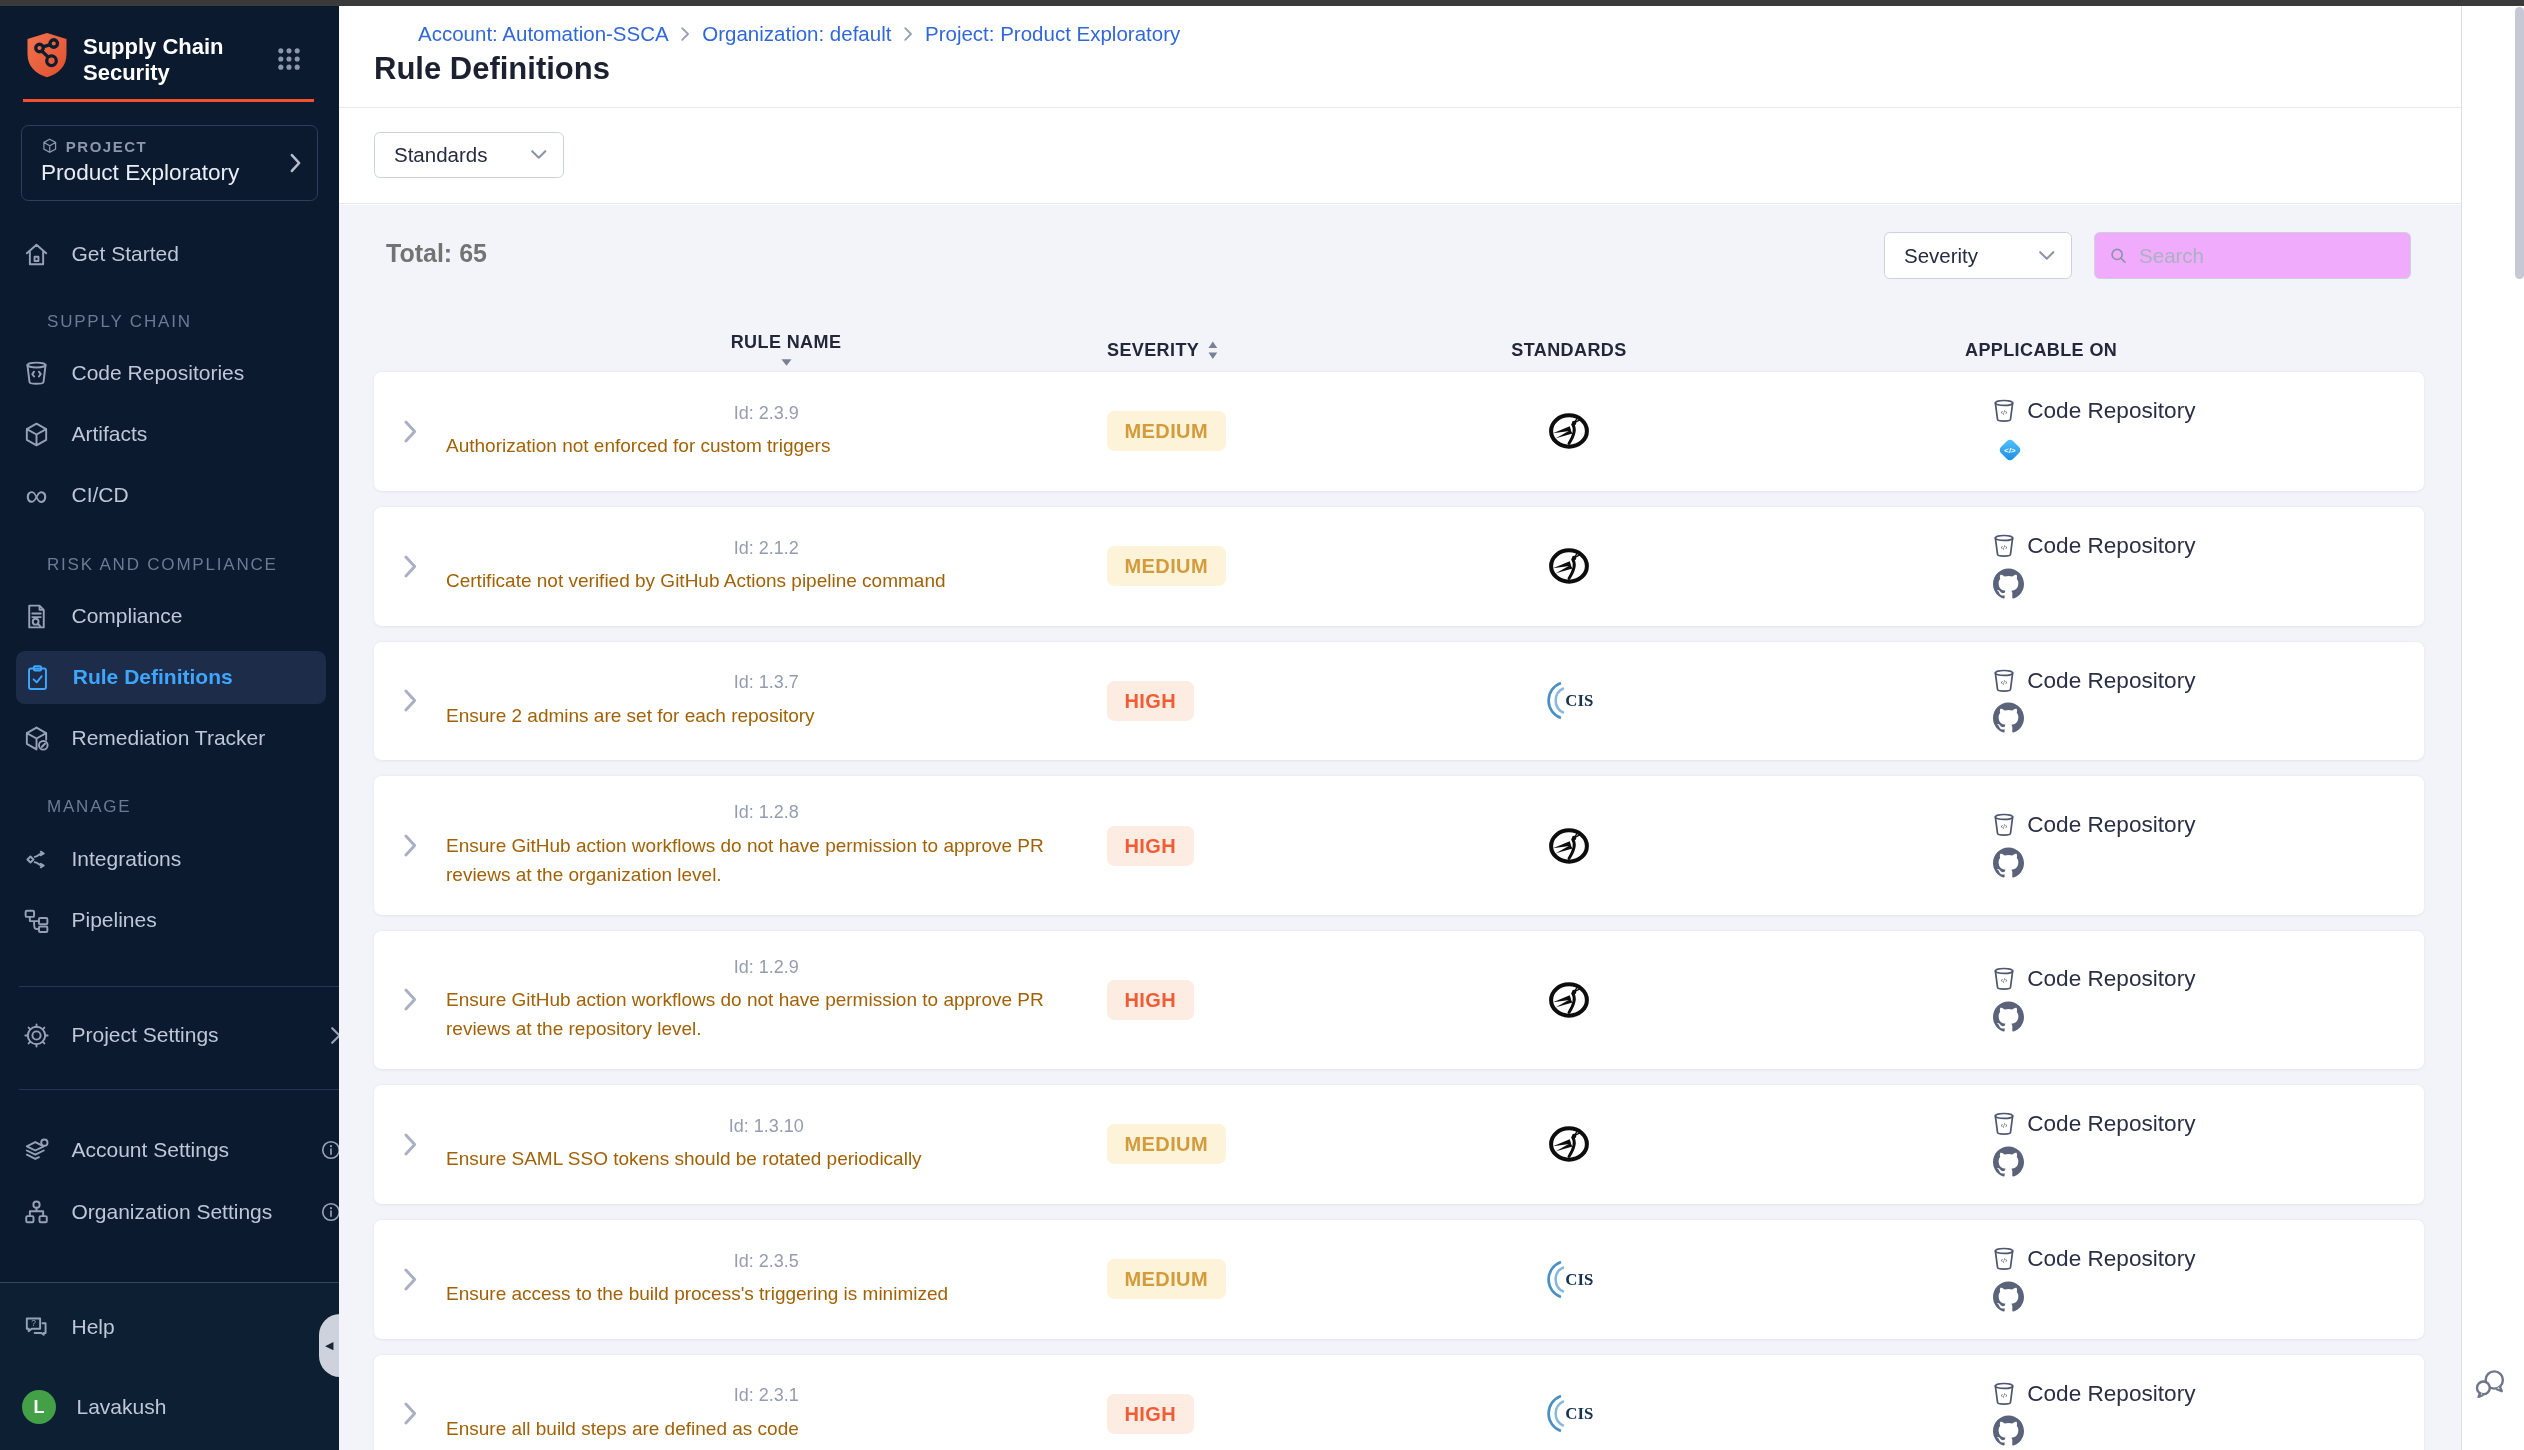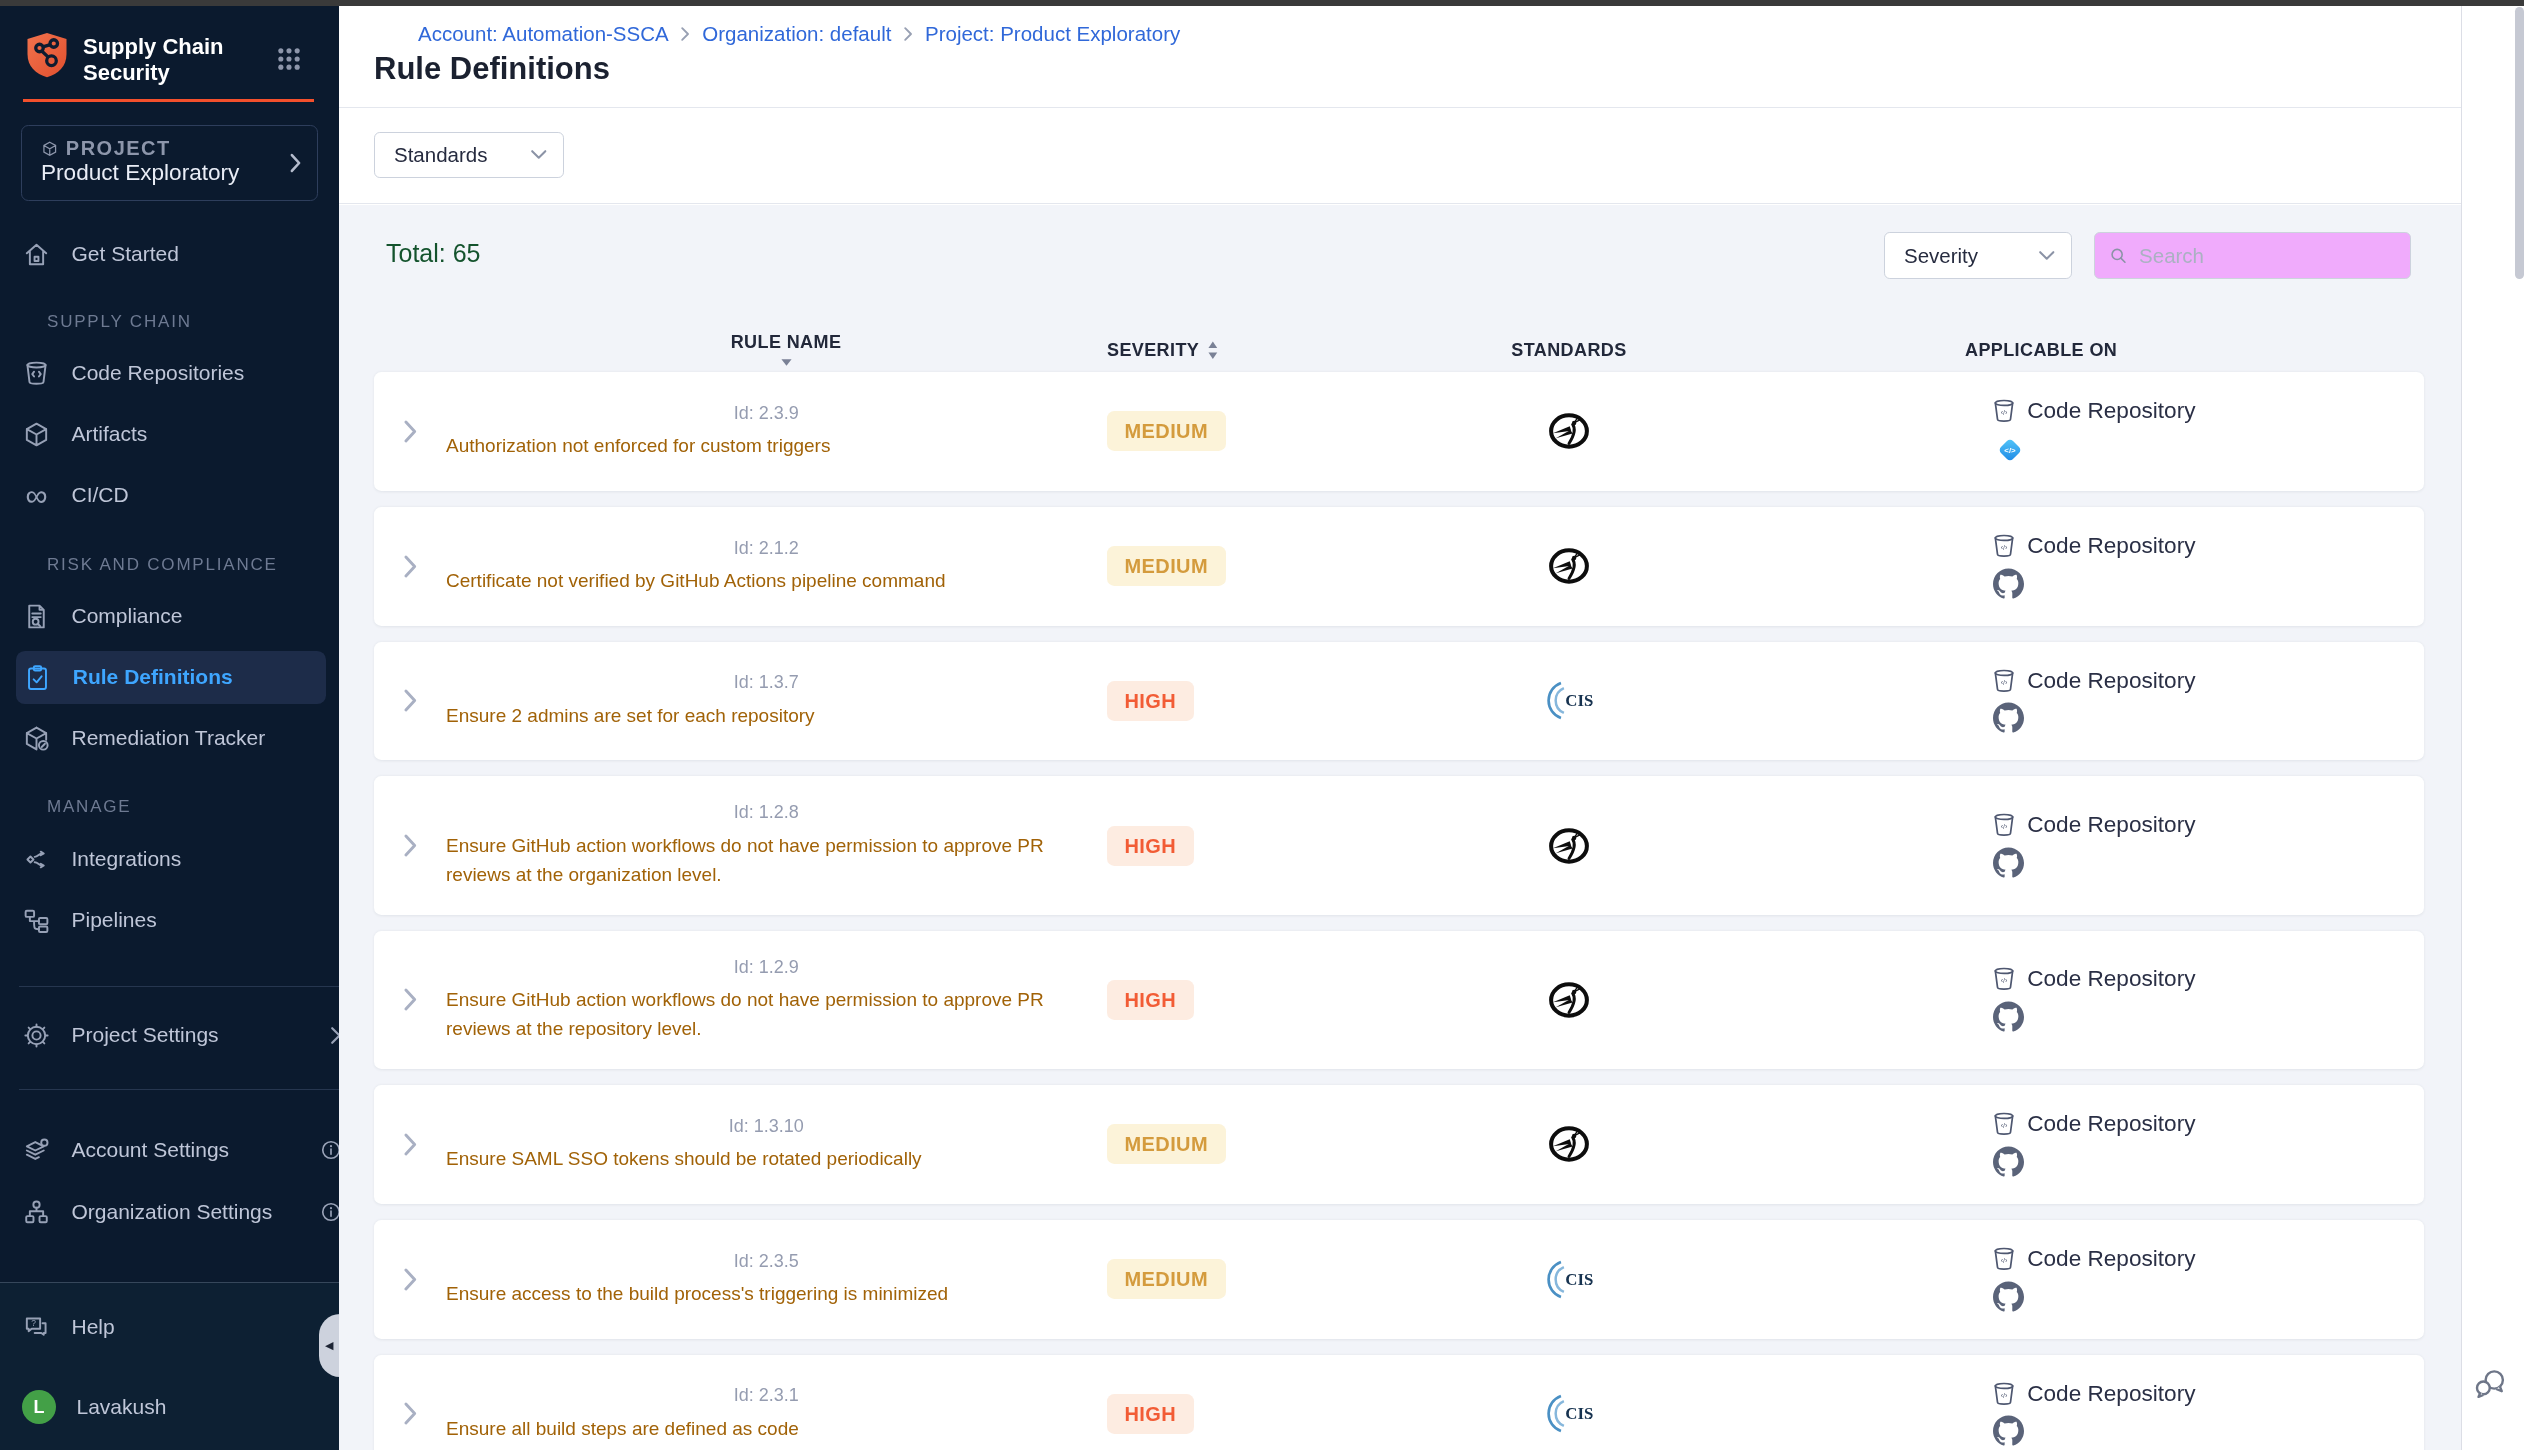--- a/index.html
+++ b/index.html
@@ -8,21 +8,21 @@
   .topbar { position:absolute; left:0; top:0; width:2525px; height:5.8px; background:#3a3a3a; }
 
   
   .sidebar { position:absolute; left:0; top:5.8px; width:361px; bottom:0; background:#0b1a2e; overflow:hidden; }
   .brand-logo { position:absolute; left:23.4px; top:23.4px; }
   .brand-title { position:absolute; left:83px; top:28px; color:#fff; font-size:22px; font-weight:bold; line-height:26px; }
   .apps-grid { position:absolute; left:275px; top:39px; cursor:pointer; }
   .brand-underline { position:absolute; left:23.4px; top:93px; width:291px; height:3.7px; background:#f4502c; }
 
   .project-box { position:absolute; left:21px; top:119px; width:297px; height:76px; border:1.5px solid #2e3e5c; border-radius:7.3px; cursor:pointer; }
-  .project-label-row { position:absolute; left:19px; top:11.7px; display:flex; align-items:center; gap:7.3px; color:#8d96ab; font-size:20px; letter-spacing:1.5px; font-weight:bold; }
+  .project-label-row { position:absolute; left:19px; top:11.7px; display:flex; align-items:center; gap:7.3px; color:#8d96ab; font-size:15px; letter-spacing:1.5px; font-weight:bold; }
   .project-name { position:absolute; left:19px; top:34px; color:#e9edf6; font-size:22.6px; }
   .project-chevron { position:absolute; right:14.6px; top:26px; }
 
   .nav-item { position:absolute; left:22px; right:19px; height:41px; display:flex; align-items:center; gap:20.5px; color:#bfc6d8; font-size:21px; cursor:pointer; }
   .nav-item .lbl { flex:1; }
   .section-label { position:absolute; left:47px; height:22px; color:#6e7a92; font-size:17px; letter-spacing:1.8px; }
   .nav-pill { position:absolute; left:16px; width:310px; height:53px; background:#1d2c49; border-radius:8.8px; display:flex; align-items:center; gap:20.5px; padding-left:7.3px; font-size:21px; color:#3ea6ff; font-weight:bold; cursor:pointer; }
   .side-divider { position:absolute; left:19px; right:19px; height:1.5px; background:#26364f; }
   .sidebar-bottom { position:absolute; left:0; right:0; top:1276px; bottom:0; background:#0d2033; border-top:1.5px solid rgba(160,172,196,.28); }
   .avatar { width:34px; height:34px; border-radius:50%; background:#43a047; color:#fff; font-size:18px; font-weight:bold; display:flex; align-items:center; justify-content:center; }
@@ -39,21 +39,21 @@
   .crumb { cursor:pointer; }
   .crumb-sep { margin:0 11.7px; display:flex; align-items:center; }
   .page-title { position:absolute; left:35px; top:45px; font-size:31px; font-weight:bold; color:#1b2130; }
   .hr1 { position:absolute; left:0; top:101px; width:100%; height:1.5px; background:#e4e7ee; }
   .hr2 { position:absolute; left:0; top:197px; width:100%; height:1.5px; background:#e4e7ee; }
   .dropdown { background:#fff; border:1.5px solid #ccd2dd; border-radius:5.8px; display:flex; align-items:center; justify-content:space-between; padding:0 16px 0 19px; font-size:20.5px; color:#262b3f; cursor:pointer; }
   .standards-dd { position:absolute; left:35px; top:126px; width:190px; height:46px; }
 
   
   .content { position:absolute; left:339px; top:205px; width:2122px; height:1246px; background:#f2f4f9; overflow:hidden; }
-  .total { position:absolute; left:47px; top:34px; font-size:25px; font-weight:normal; color:#14532d; }
+  .total { position:absolute; left:47px; top:34px; font-size:25px; font-weight:bold; color:#737373; }
   .severity-dd { position:absolute; left:1545px; top:27px; width:188px; height:47px; }
   .searchbox { position:absolute; left:1755px; top:27px; width:317px; height:47px; background:#f0abfc; border:1.5px solid #ccd2dd; border-radius:5.8px; display:flex; align-items:center; padding:0 13px; gap:10.2px; }
   .searchbox input { border:none; outline:none; font-size:20.5px; color:#2a2f45; width:100%; font-family:"Liberation Sans",sans-serif; background:transparent; }
   .searchbox input::placeholder { color:#aab1c2; }
 
   .tgrid { display:grid; grid-template-columns:72px 661px 228px 468px auto; align-items:center; }
   .table-head { position:absolute; left:35px; top:123px; width:2050px; height:44px; font-size:18px; font-weight:bold; color:#22283a; letter-spacing:0.4px; }
   .th-rule { grid-column:2; display:flex; align-items:center; gap:4px; padding-left:19px; cursor:pointer;flex-direction:column; }
   .th-sev { grid-column:3; display:flex; align-items:center; gap:7.3px; cursor:pointer; }
   .th-std { grid-column:4; text-align:center; }

